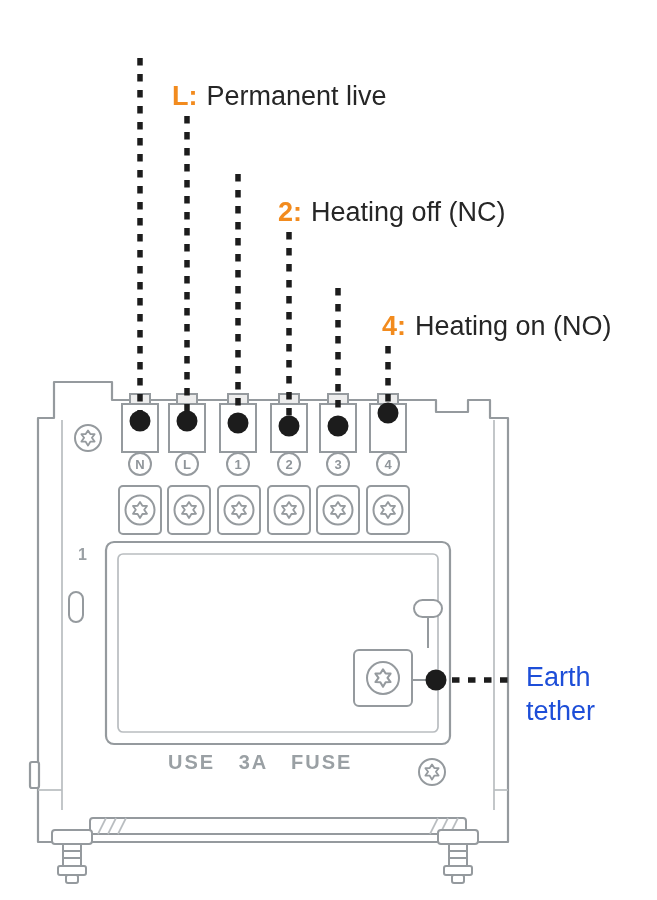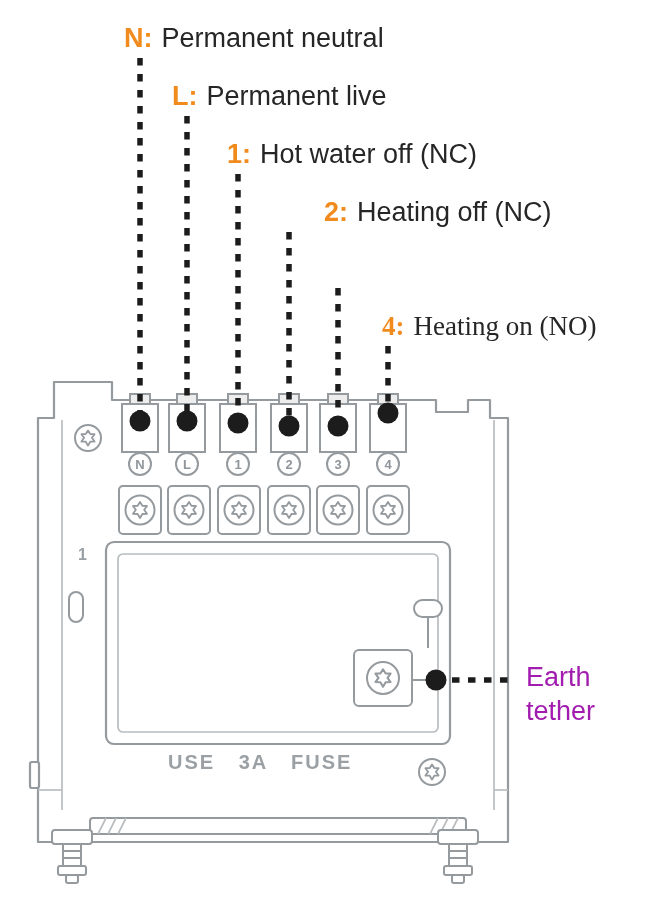--- a/index.html
+++ b/index.html
@@ -4,21 +4,21 @@
 <style>
   * { margin:0; padding:0; box-sizing:border-box; }
   html,body { background:#ffffff; font-family:"Liberation Sans", sans-serif; }
   #canvas { position:relative; width:657px; height:900px; margin:0 auto; background:#ffffff; overflow:hidden; }
   svg.art { position:absolute; left:0; top:0; }
 
   .pin-label { position:absolute; font-size:27px; line-height:32px; color:#262626; white-space:nowrap; }
   .pin-label .prefix { color:#f28b1e; font-weight:bold; margin-right:9px; }
 
   .earth-label { position:absolute; left:526px; top:660px; width:112px;
-                 font-size:27px; line-height:34px; color:#a21caf; }
+                 font-size:27px; line-height:34px; color:#1d4ed8; }
 
   
   .ln   { fill:#ffffff; stroke:#959a9e; stroke-width:2; }
   .thin { fill:none; stroke:#b9bdc0; stroke-width:1.7; }
   .star { fill:none; stroke:#959a9e; stroke-width:1.8; stroke-linejoin:round; }
   .term-letter { text-anchor:middle; font-family:"Liberation Sans",sans-serif;
                  font-size:13px; font-weight:bold; fill:#8f959a; }
   .plate-text  { font-family:"Liberation Sans",sans-serif; font-size:20px; font-weight:bold;
                  fill:#9aa0a4; letter-spacing:2px; word-spacing:16px; }
   .plate-num   { font-family:"Liberation Sans",sans-serif; font-size:16px; font-weight:bold; fill:#9aa0a4; }
@@ -155,31 +155,25 @@
       <circle cx="140" cy="421" r="10.5"></circle>
       <circle cx="187" cy="421" r="10.5"></circle>
       <circle cx="238" cy="423" r="10.5"></circle>
       <circle cx="289" cy="426" r="10.5"></circle>
       <circle cx="338" cy="426" r="10.5"></circle>
       <circle cx="388" cy="413" r="10.5"></circle>
       <circle cx="436" cy="680" r="10.5"></circle>
     </g>
   </svg>
 
-  <div class="pin-label" style="left:124px; top:22px;">
-    <span class="prefix">N:</span><span>Permanent neutral</span>
-  </div>
   <div class="pin-label" style="left:172px; top:80px;text-align:right;">
     <span class="prefix">L:</span><span>Permanent live</span>
   </div>
-  <div class="pin-label" style="left:227px; top:138px;">
-    <span class="prefix">1:</span><span>Hot water off (NC)</span>
-  </div>
-  <div class="pin-label" style="left:278px; top:196px;margin-left:46px;">
+  <div class="pin-label" style="left:278px; top:196px;">
     <span class="prefix">2:</span><span>Heating off (NC)</span>
   </div>
-  <div class="pin-label" style="left:382px; top:310px;font-family:Liberation Serif, serif;">
+  <div class="pin-label" style="left:382px; top:310px;">
     <span class="prefix">4:</span><span>Heating on (NO)</span>
   </div>
 
   <div class="earth-label">Earth tether</div>
 
 </div>
 
 </body></html>

